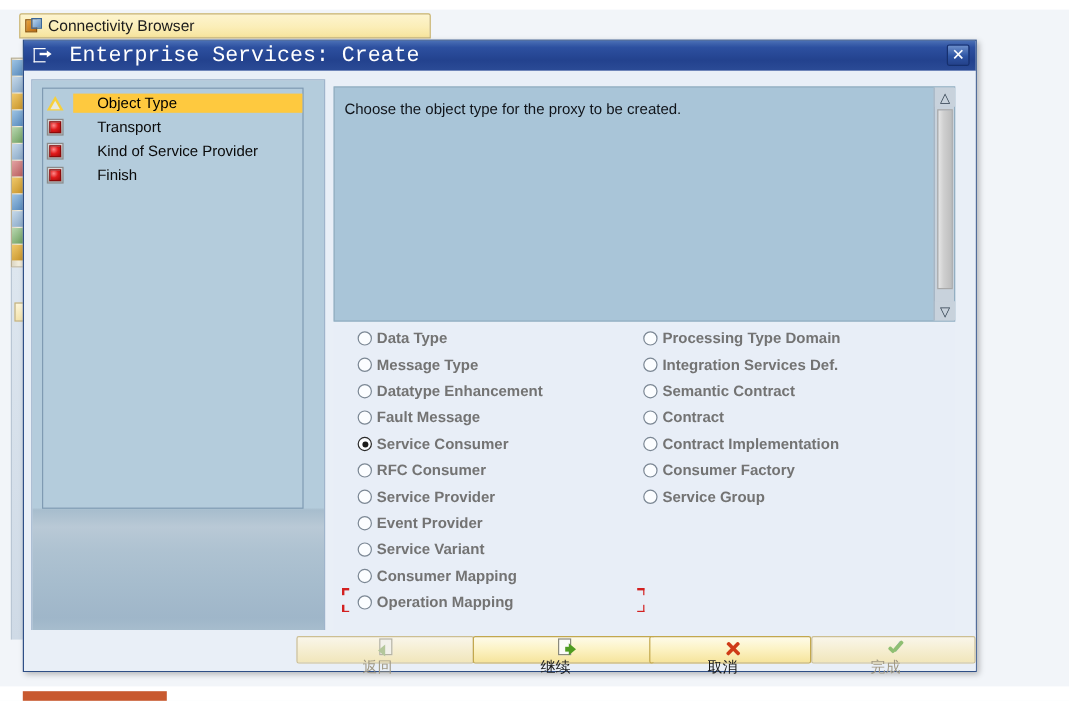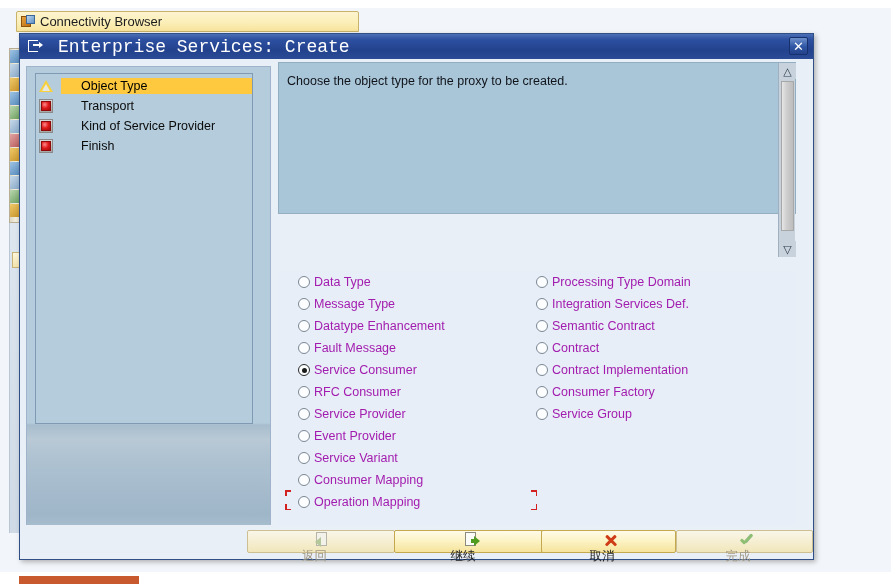--- a/index.html
+++ b/index.html
@@ -266,22 +266,22 @@
     left: 1px; top: 1px;
     width: 10px; height: 10px;
     background: radial-gradient(circle at 35% 32%, #ff8a8a 0%, #e01b1b 48%, #a30c0c 100%);
     border: 1px solid #8e0a0a;
     box-sizing: border-box;
   }
 
   
   #desc-box {
     position: absolute;
-    left: 258px; top: 3px;
-    width: 518px; height: 152px;
+    left: 258px; top: 13px;
+    width: 518px; height: 196px;
     background: #a9c5d8;
     border: 1px solid #93aec1;
     box-sizing: border-box;
   }
   #desc-text {
     position: absolute;
     left: 8px; top: 10px;
     width: 470px;
     font-size: 12.5px;
     color: #10141a;
@@ -356,23 +356,24 @@
   .radio-row.selected .radio-mark::after {
     content: "";
     position: absolute;
     left: 2.5px; top: 2.5px;
     width: 5px; height: 5px;
     border-radius: 50%;
     background: #1b1b1b;
   }
   .radio-label {
     font-size: 12.5px;
-    color: #a21caf;
+    color: #737373;
     margin-left: 4px;
     white-space: nowrap;
+    font-weight: bold;
   }
 
   
   .focus-bracket {
     position: absolute;
     pointer-events: none;
   }
   .fb-seg { position: absolute; background: #d32020; }
   .fb-tl-h { left: 0; top: 0;  width: 6px; height: 1.5px; }
   .fb-tl-v { left: 0; top: 0;  width: 1.5px; height: 6px; }

